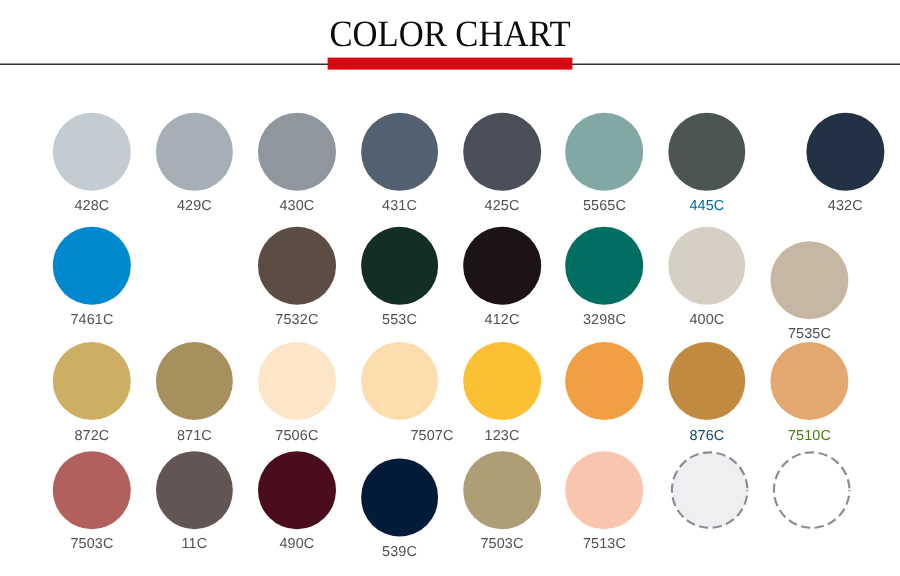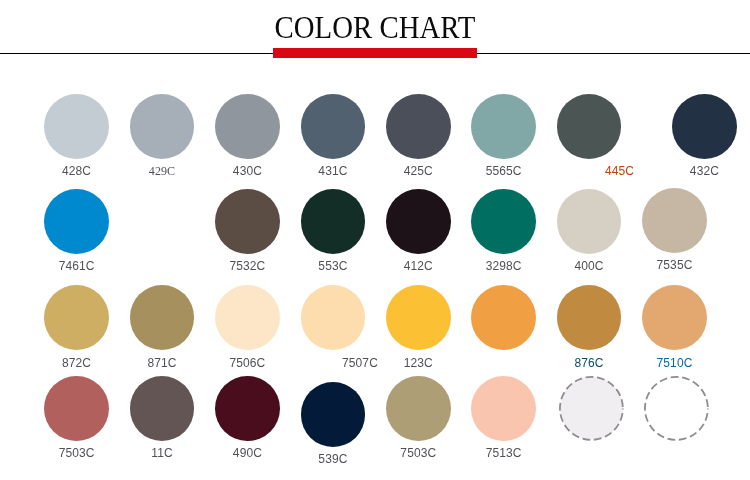--- a/index.html
+++ b/index.html
@@ -89,41 +89,41 @@
     <div class="redbar" style="background: rgb(218, 8, 18);"></div>
   </div>
 
   <div class="grid">
     <div class="cell" style="left:44.2px; top:94.2px">
       <div class="swatch" style="background: rgb(196, 204, 211);"></div>
       <div class="label" style="color: rgb(80, 81, 86);">428C</div>
     </div>
     <div class="cell" style="left:129.6px; top:94.2px">
       <div class="swatch" style="background: rgb(166, 175, 184);"></div>
-      <div class="label" style="color: rgb(80, 81, 86); font-family: Liberation Serif, serif;">429C</div>
+      <div class="label" style="color: rgb(80, 81, 86);">429C</div>
     </div>
     <div class="cell" style="left:215.0px; top:94.2px">
       <div class="swatch" style="background: rgb(143, 150, 157);"></div>
       <div class="label" style="color: rgb(80, 81, 86);">430C</div>
     </div>
     <div class="cell" style="left:300.5px; top:94.2px">
       <div class="swatch" style="background: rgb(81, 97, 111);"></div>
       <div class="label" style="color: rgb(80, 81, 86);">431C</div>
     </div>
     <div class="cell" style="left:385.9px; top:94.2px">
       <div class="swatch" style="background: rgb(75, 79, 90);"></div>
       <div class="label" style="color: rgb(80, 81, 86);">425C</div>
     </div>
     <div class="cell" style="left:471.3px; top:94.2px">
       <div class="swatch" style="background: rgb(130, 167, 167);"></div>
       <div class="label" style="color: rgb(80, 81, 86);">5565C</div>
     </div>
     <div class="cell" style="left:556.7px; top:94.2px">
       <div class="swatch" style="background: rgb(74, 85, 84);"></div>
-      <div class="label" style="color: #c2410c; text-align: right;">445C</div>
+      <div class="label" style="color: #0369a1;">445C</div>
     </div>
     <div class="cell" style="left:672px; top:94.2px">
       <div class="swatch" style="background: rgb(34, 49, 67);"></div>
       <div class="label" style="color: rgb(80, 81, 86);">432C</div>
     </div>
     <div class="cell" style="left:44.2px; top:189.1px">
       <div class="swatch" style="background: rgb(0, 137, 207);"></div>
       <div class="label" style="color: rgb(80, 81, 86);">7461C</div>
     </div>
     <div class="cell" style="left:215.0px; top:189.1px">
@@ -139,21 +139,21 @@
       <div class="label" style="color: rgb(80, 81, 86);">412C</div>
     </div>
     <div class="cell" style="left:471.3px; top:189.1px">
       <div class="swatch" style="background: rgb(0, 111, 98);"></div>
       <div class="label" style="color: rgb(80, 81, 86);">3298C</div>
     </div>
     <div class="cell" style="left:556.7px; top:189.1px">
       <div class="swatch" style="background: rgb(214, 207, 196);"></div>
       <div class="label" style="color: rgb(80, 81, 86);">400C</div>
     </div>
-    <div class="cell" style="left:642.1px; top:188px">
+    <div class="cell" style="left:642.1px; top:201px">
       <div class="swatch" style="background: rgb(197, 183, 164);"></div>
       <div class="label" style="color: rgb(80, 81, 86);">7535C</div>
     </div>
     <div class="cell" style="left:44.2px; top:285.3px">
       <div class="swatch" style="background: rgb(205, 174, 99);"></div>
       <div class="label" style="color: rgb(80, 81, 86);">872C</div>
     </div>
     <div class="cell" style="left:129.6px; top:285.3px">
       <div class="swatch" style="background: rgb(166, 144, 94);"></div>
       <div class="label" style="color: rgb(80, 81, 86);">871C</div>
@@ -173,21 +173,21 @@
     <div class="cell" style="left:471.3px; top:285.3px">
       <div class="swatch" style="background: rgb(240, 159, 66);"></div>
       <div class="label" style="color: rgb(80, 81, 86); margin-top: 36px;">715C</div>
     </div>
     <div class="cell" style="left:556.7px; top:285.3px">
       <div class="swatch" style="background: rgb(192, 139, 65);"></div>
       <div class="label" style="color: #0c4a6e;">876C</div>
     </div>
     <div class="cell" style="left:642.1px; top:285.3px">
       <div class="swatch" style="background: rgb(226, 168, 112);"></div>
-      <div class="label" style="color: #0369a1;">7510C</div>
+      <div class="label" style="color: #4d7c0f;">7510C</div>
     </div>
     <div class="cell" style="left:44.2px; top:376.1px">
       <div class="swatch" style="background: rgb(178, 96, 93);"></div>
       <div class="label" style="color: rgb(80, 81, 86);">7503C</div>
     </div>
     <div class="cell" style="left:129.6px; top:376.1px">
       <div class="swatch" style="background: rgb(99, 85, 83);"></div>
       <div class="label" style="color: rgb(80, 81, 86);">11C</div>
     </div>
     <div class="cell" style="left:215.0px; top:376.1px">

